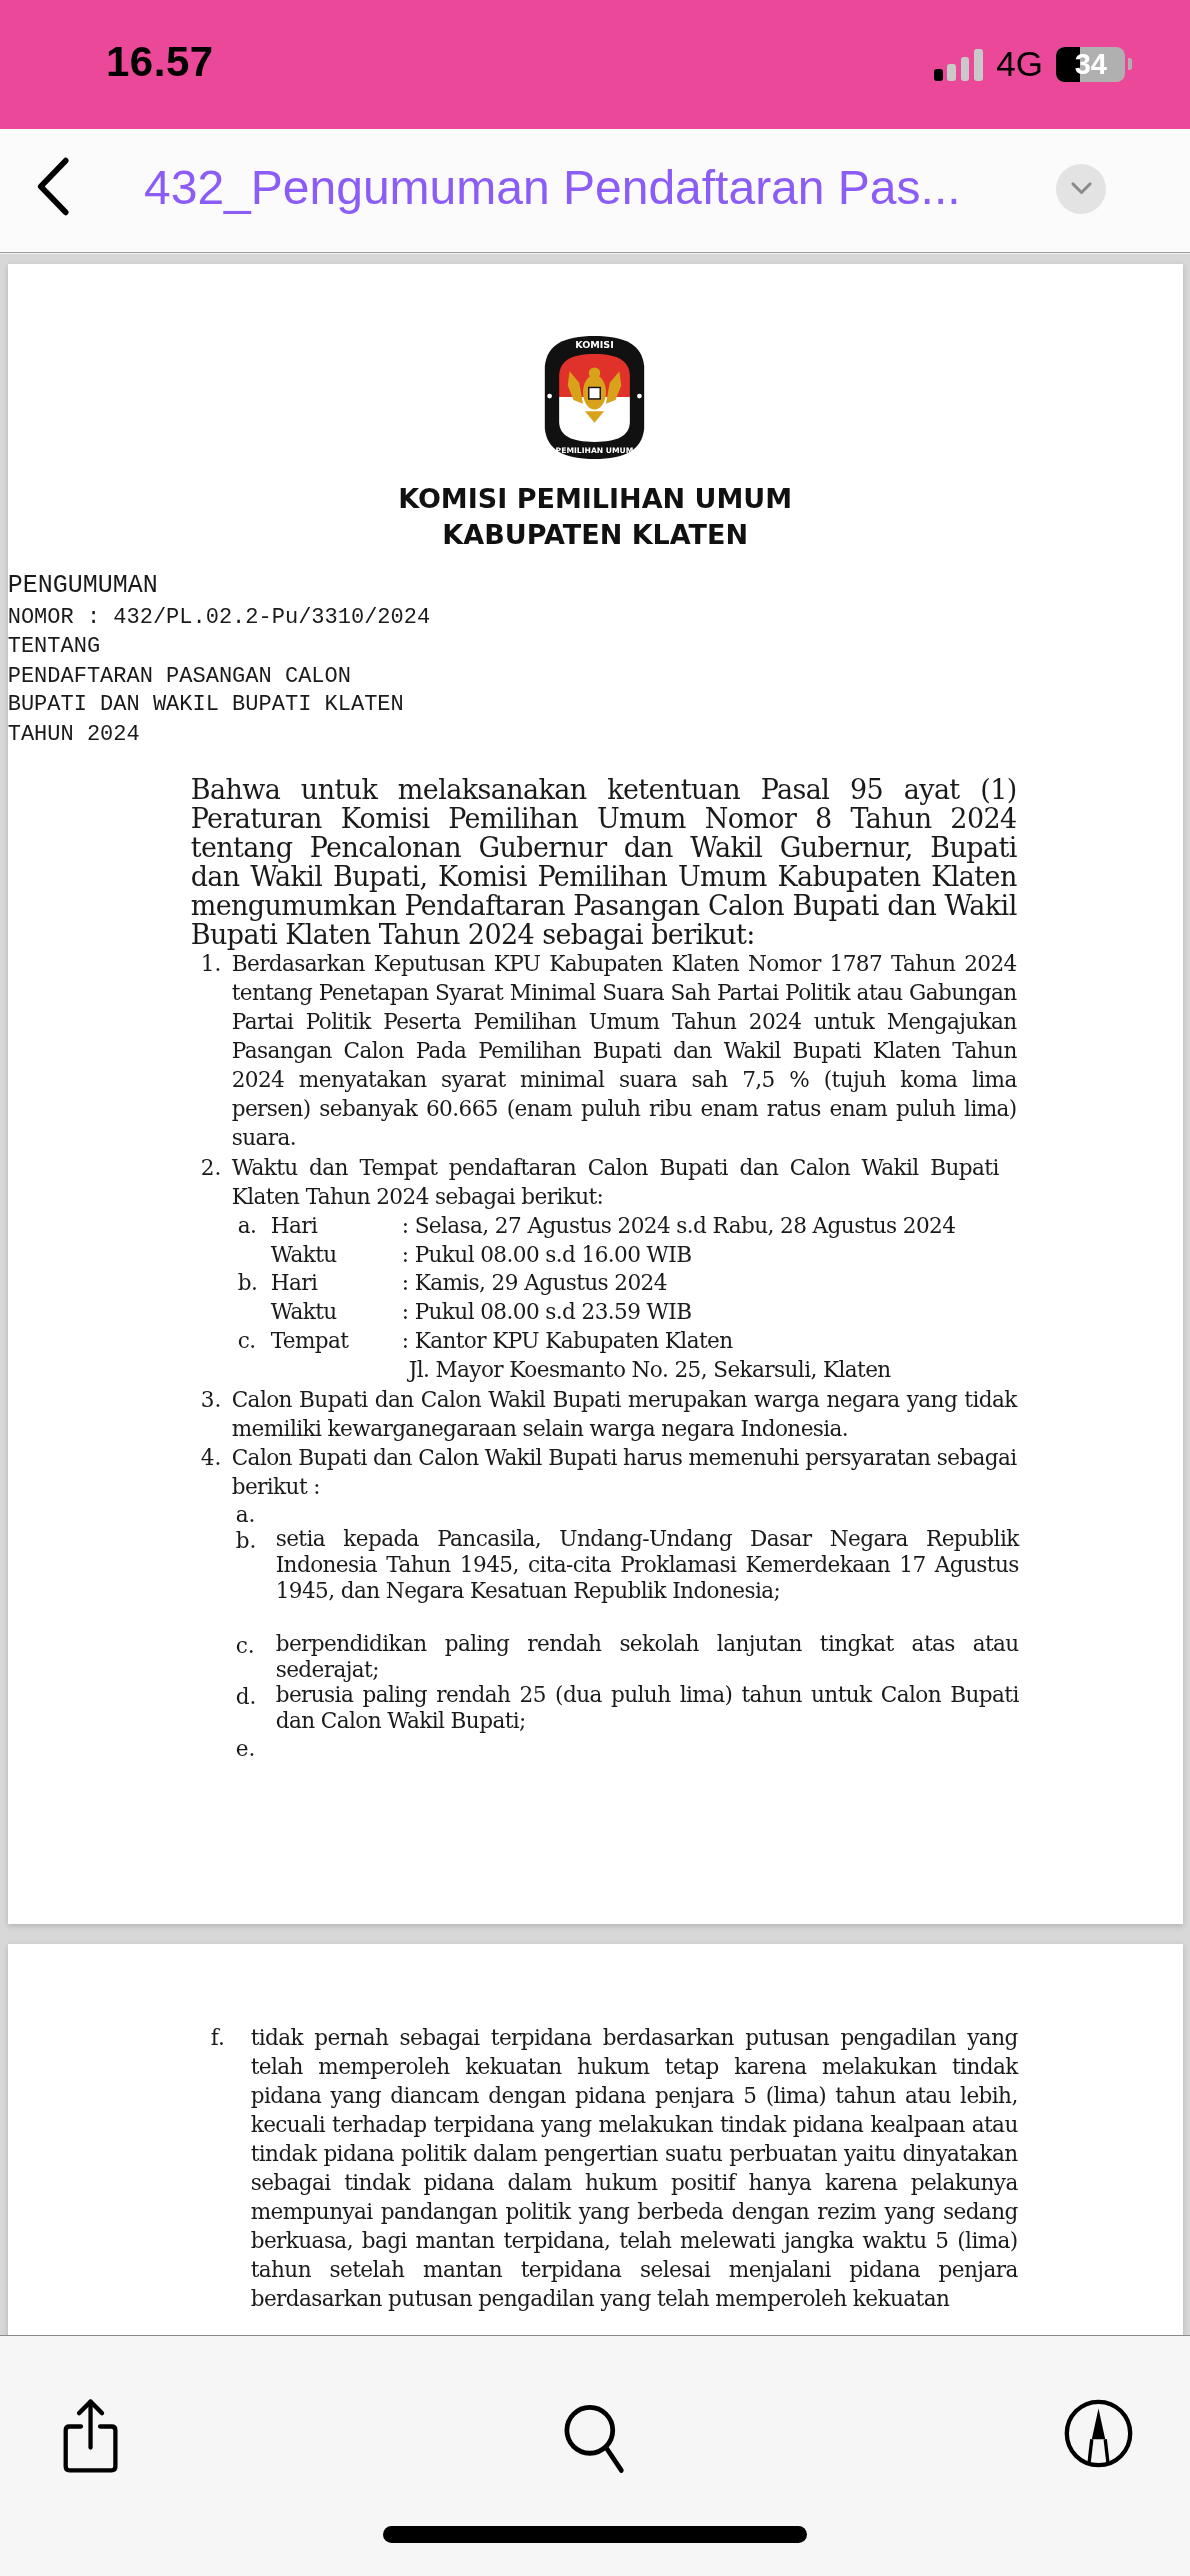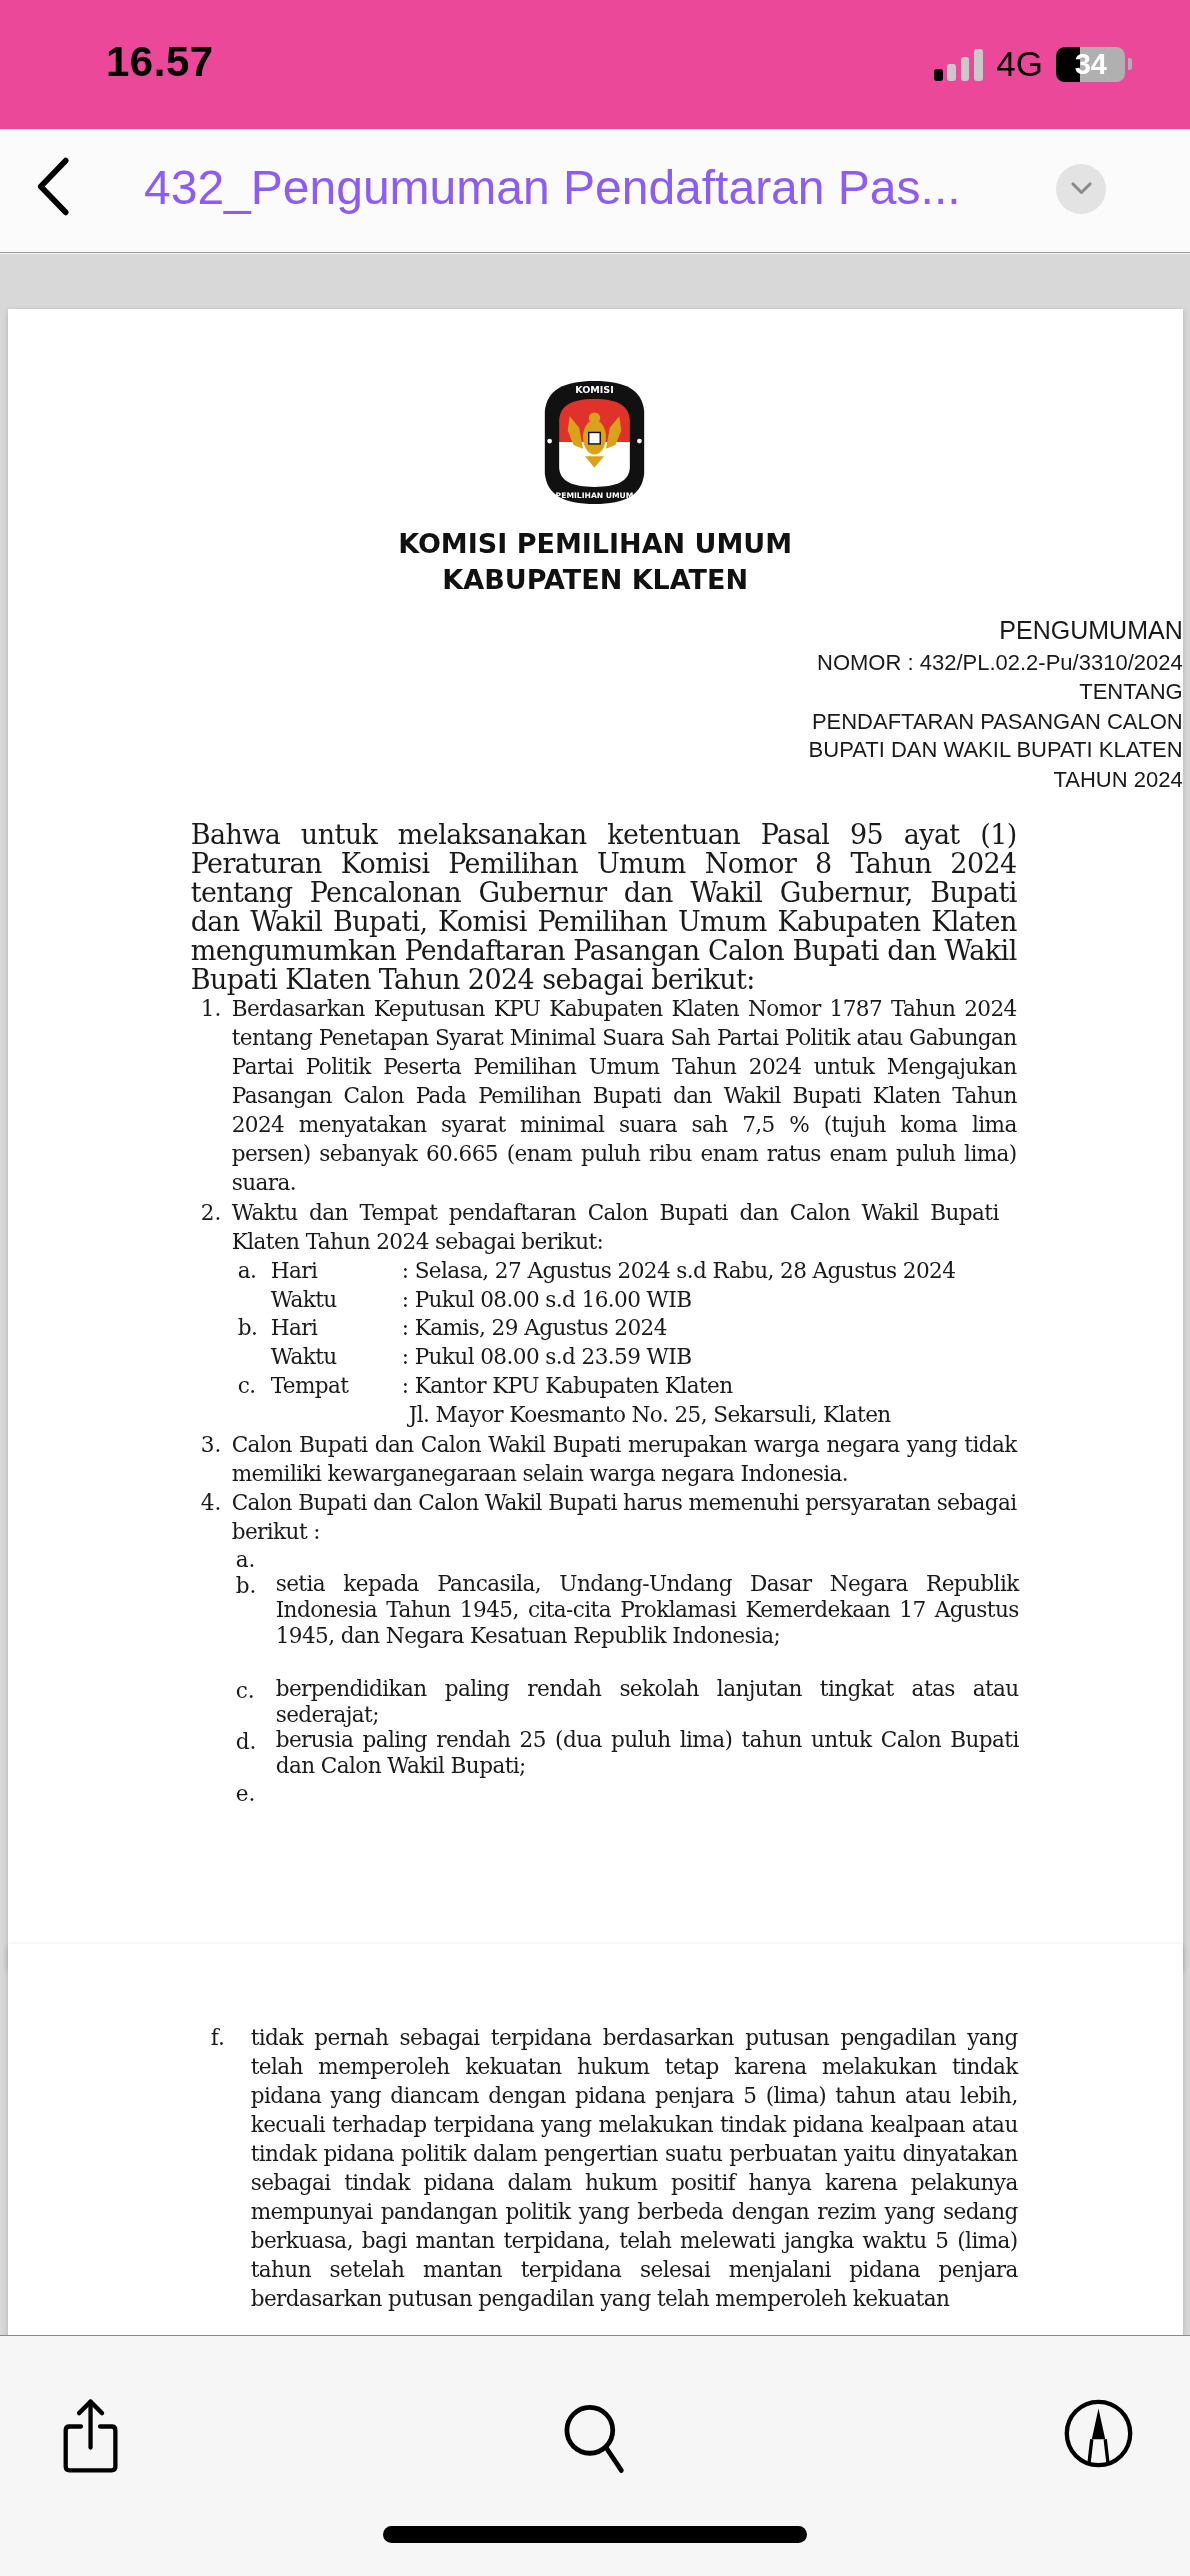--- a/index.html
+++ b/index.html
@@ -20,27 +20,27 @@
   .battery-text { position: absolute; left: 0; right: 0; top: 1px; text-align: center; color: #fff; font-weight: bold; font-size: 29px; }
   .battery-tip { width: 3.8px; height: 11.5px; background: #b0b0b0; border-radius: 0 2.9px 2.9px 0; margin-left: -10.5px; }
 
   .nav-bar { position: absolute; top: 129px; left: 0; width: 1190px; height: 123px; background: #fbfbfb; border-bottom: 1.9px solid #9a9a9a; }
   .back-btn { position: absolute; left: 29px; top: 24px; width: 58px; height: 67px; cursor: pointer; }
   .nav-title { position: absolute; left: 144px; top: 31px; font-size: 48px; color: #8b5cf6; white-space: nowrap; font-weight: 500; }
   .dropdown-btn { position: absolute; left: 1056px; top: 35px; width: 50px; height: 50px; border-radius: 50%; background: #e3e3e3; cursor: pointer; display: flex; align-items: center; justify-content: center; }
 
   .viewer { position: absolute; top: 254px; left: 0; width: 1190px; height: 2082px; background: #d8d8d8; overflow: hidden; }
   .page { position: absolute; left: 7.7px; width: 1175px; background: #fff; box-shadow: 0 1.9px 5.8px rgba(0,0,0,0.18); }
-  .page1 { top: 9.6px; height: 1660px; margin-top: 45px; }
+  .page1 { top: 9.6px; height: 1660px; }
   .page2 { top: 1690px; height: 575px; }
 
   .doc { font-family: "Liberation Serif", serif; color: #1a1a1a; }
   .logo { position: absolute; left: 533px; top: 69px; width: 107px; height: 129px; }
   .kpu-title { position: absolute; left: 0; right: 0; text-align: center; font-family: "DejaVu Sans", sans-serif; font-weight: bold; font-size: 27px; color: #111; }
-  .head-line { position: absolute; left: 0; right: 0; text-align: right; font-size: 22px; color: #1a1a1a; font-family: Liberation Sans, sans-serif; }
+  .head-line { position: absolute; left: 0; right: 0; text-align: left; font-size: 22px; color: #1a1a1a; font-family: Liberation Mono, monospace; }
   .head-line.big { font-size: 25px; }
 
   .para { position: absolute; left: 183px; width: 826px; font-size: 27px; line-height: 29px; text-align: justify; font-family: "DejaVu Serif", serif; letter-spacing: -0.6px; }
   .item { position: absolute; font-size: 21.6px; line-height: 29px; font-family: "DejaVu Serif", serif; letter-spacing: -0.6px; text-align: justify; }
   .num { position: absolute; font-size: 21.6px; line-height: 29px; font-family: "DejaVu Serif", serif; }
   .row { position: absolute; font-size: 21.6px; line-height: 29px; font-family: "DejaVu Serif", serif; letter-spacing: -0.6px; white-space: nowrap; }
 
   .toolbar { position: absolute; top: 2335px; left: 0; width: 1190px; height: 241px; background: #f6f6f6; border-top: 1.9px solid #8a8a8a; }
   .tool { position: absolute; cursor: pointer; }
   .home-indicator { position: absolute; left: 383px; top: 2526px; width: 424px; height: 17px; background: #000; border-radius: 9.6px; }

